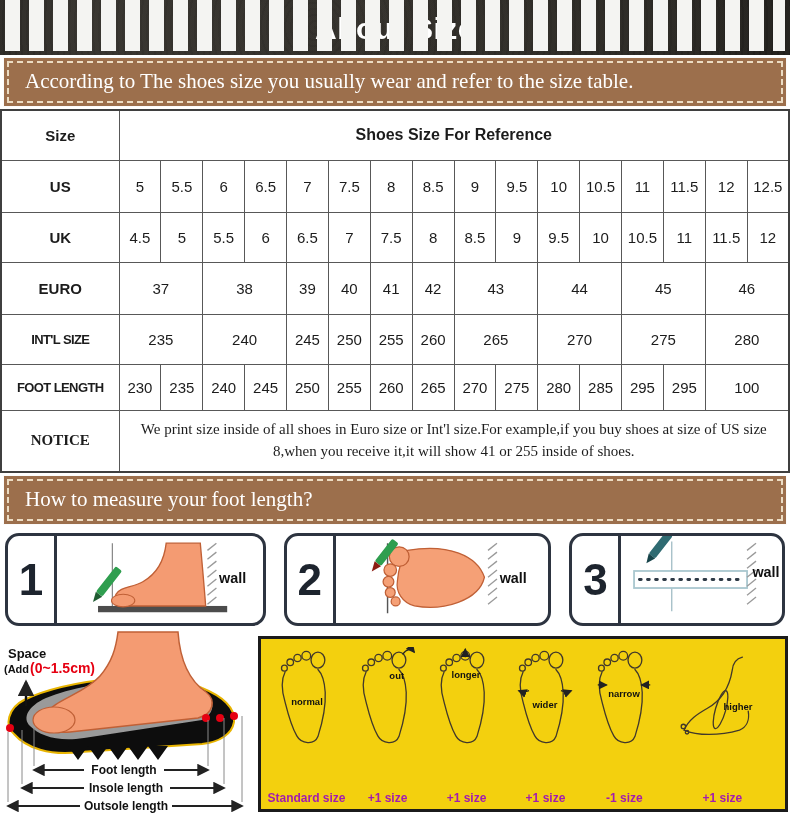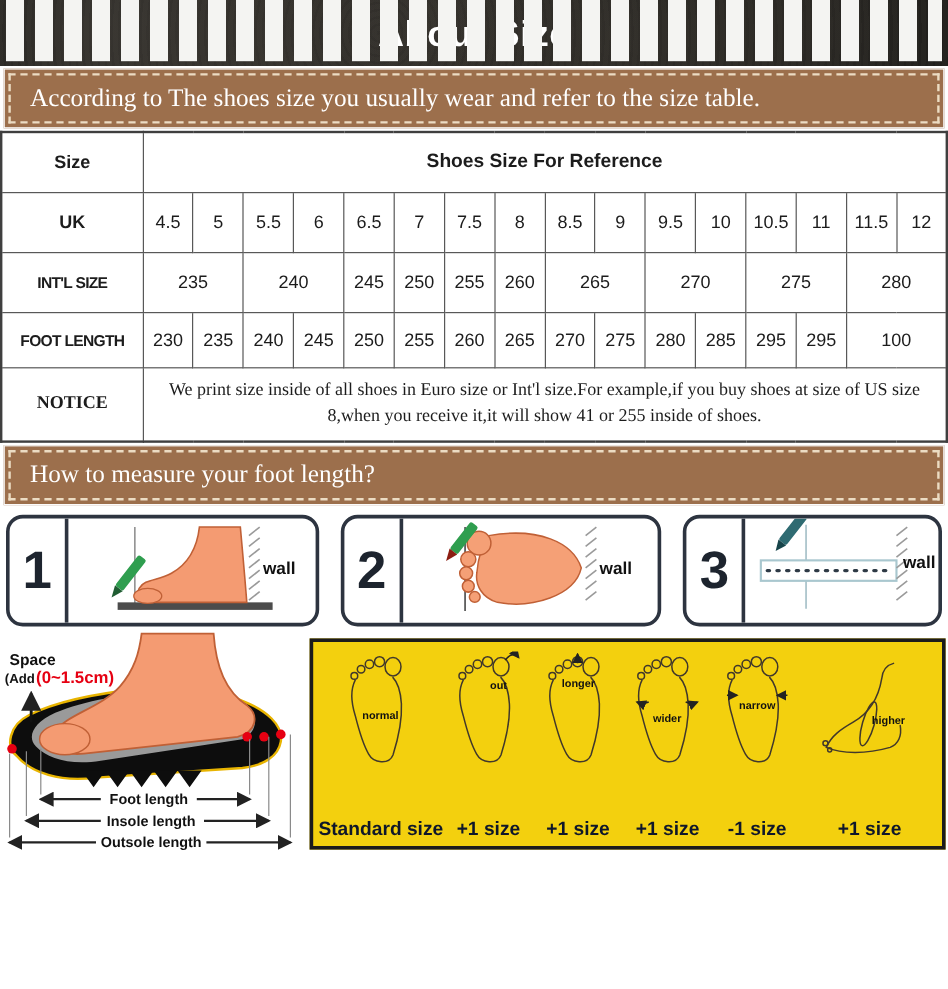--- a/index.html
+++ b/index.html
@@ -56,21 +56,21 @@
   .fd-label{font:700 13px "Liberation Sans",sans-serif;fill:#111;}
   .fd-small{font:600 11px "Liberation Sans",sans-serif;fill:#111;}
   .fd-red{font:700 14px "Liberation Sans",sans-serif;fill:#e60012;}
   .fd-measure{font:700 12px "Liberation Sans",sans-serif;fill:#111;}
 
   .fit-panel{flex:1;margin:6px 2px 4px 0;background:#f3d00e;border:3px solid #1b1b1b;
     display:flex;justify-content:space-around;align-items:stretch;padding:8px 4px 4px;}
   .fit-item{display:flex;flex-direction:column;align-items:center;justify-content:space-between;gap:40px;}
   .fit-item svg{height:128px;}
   .fit-type{font:700 13px "Liberation Sans",sans-serif;fill:#111;}
-  .fit-size{font-size:16px;font-weight:bold;color:#0f172a;white-space:nowrap;margin-top:2px;}
+  .fit-size{font-size:12px;font-weight:bold;color:#a21caf;white-space:nowrap;margin-top:2px;}
   .sketch{fill:none;stroke:#41382b;stroke-width:1.8px;stroke-linecap:round;}
 </style>
 </head>
 <body>
 
 <svg width="0" height="0" style="position:absolute" aria-hidden="true">
   <defs>
     <g id="fp" class="sketch">
       <path d="M10,34 C4,46 5,60 10,76 C14,92 19,110 26,122 C32,133 50,135 55,123 C61,104 66,82 65,62 C64,47 61,37 55,31"></path>
       <ellipse cx="55" cy="18" rx="9.5" ry="11"></ellipse>
@@ -117,38 +117,70 @@
         <col>
         <col>
     </colgroup>
     <tbody>
       <tr class="h-row">
         <th>Size</th>
         <td colspan="16">Shoes Size For Reference</td>
       </tr>
     </tbody>
     <tbody id="gen-rows">
+        <tr style="height: 52px;">
+          <th>US</th>
+          <td>5</td>
+          <td>5.5</td>
+          <td>6</td>
+          <td>6.5</td>
+          <td>7</td>
+          <td>7.5</td>
+          <td>8</td>
+          <td>8.5</td>
+          <td>9</td>
+          <td>9.5</td>
+          <td>10</td>
+          <td>10.5</td>
+          <td>11</td>
+          <td>11.5</td>
+          <td>12</td>
+          <td>12.5</td>
+        </tr>
         <tr style="height: 50px;">
           <th>UK</th>
           <td>4.5</td>
           <td>5</td>
           <td>5.5</td>
           <td>6</td>
           <td>6.5</td>
           <td>7</td>
           <td>7.5</td>
           <td>8</td>
           <td>8.5</td>
           <td>9</td>
           <td>9.5</td>
           <td>10</td>
           <td>10.5</td>
           <td>11</td>
           <td>11.5</td>
           <td>12</td>
+        </tr>
+        <tr style="height: 52px;">
+          <th>EURO</th>
+          <td colspan="2">37</td>
+          <td colspan="2">38</td>
+          <td>39</td>
+          <td>40</td>
+          <td>41</td>
+          <td>42</td>
+          <td colspan="2">43</td>
+          <td colspan="2">44</td>
+          <td colspan="2">45</td>
+          <td colspan="2">46</td>
         </tr>
         <tr style="height: 50px; margin-top: 48px;">
           <th class="small-label">INT'L SIZE</th>
           <td colspan="2">235</td>
           <td colspan="2">240</td>
           <td>245</td>
           <td>250</td>
           <td>255</td>
           <td>260</td>
           <td colspan="2">265</td>

